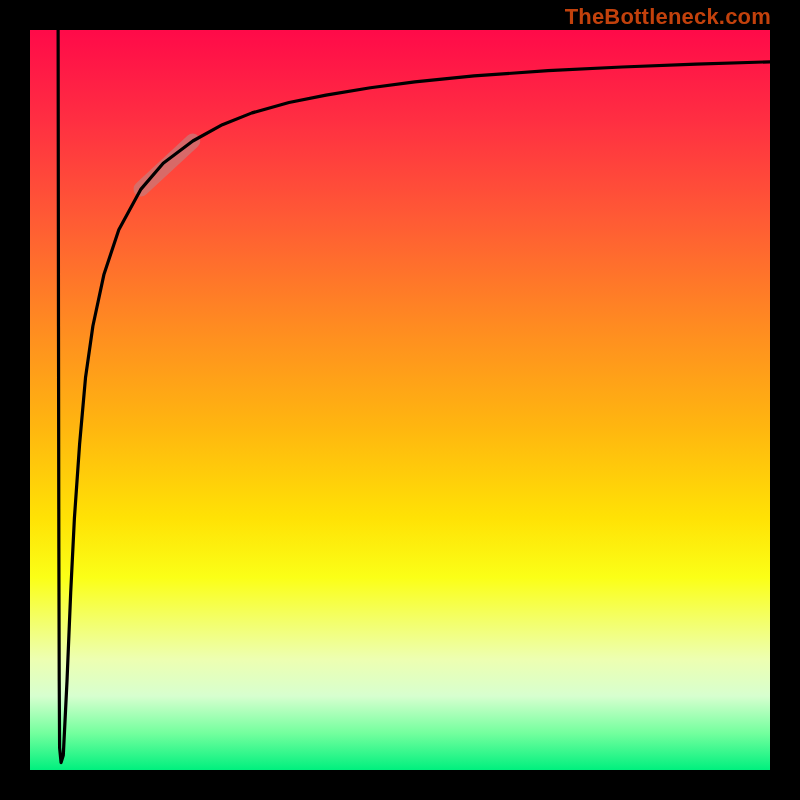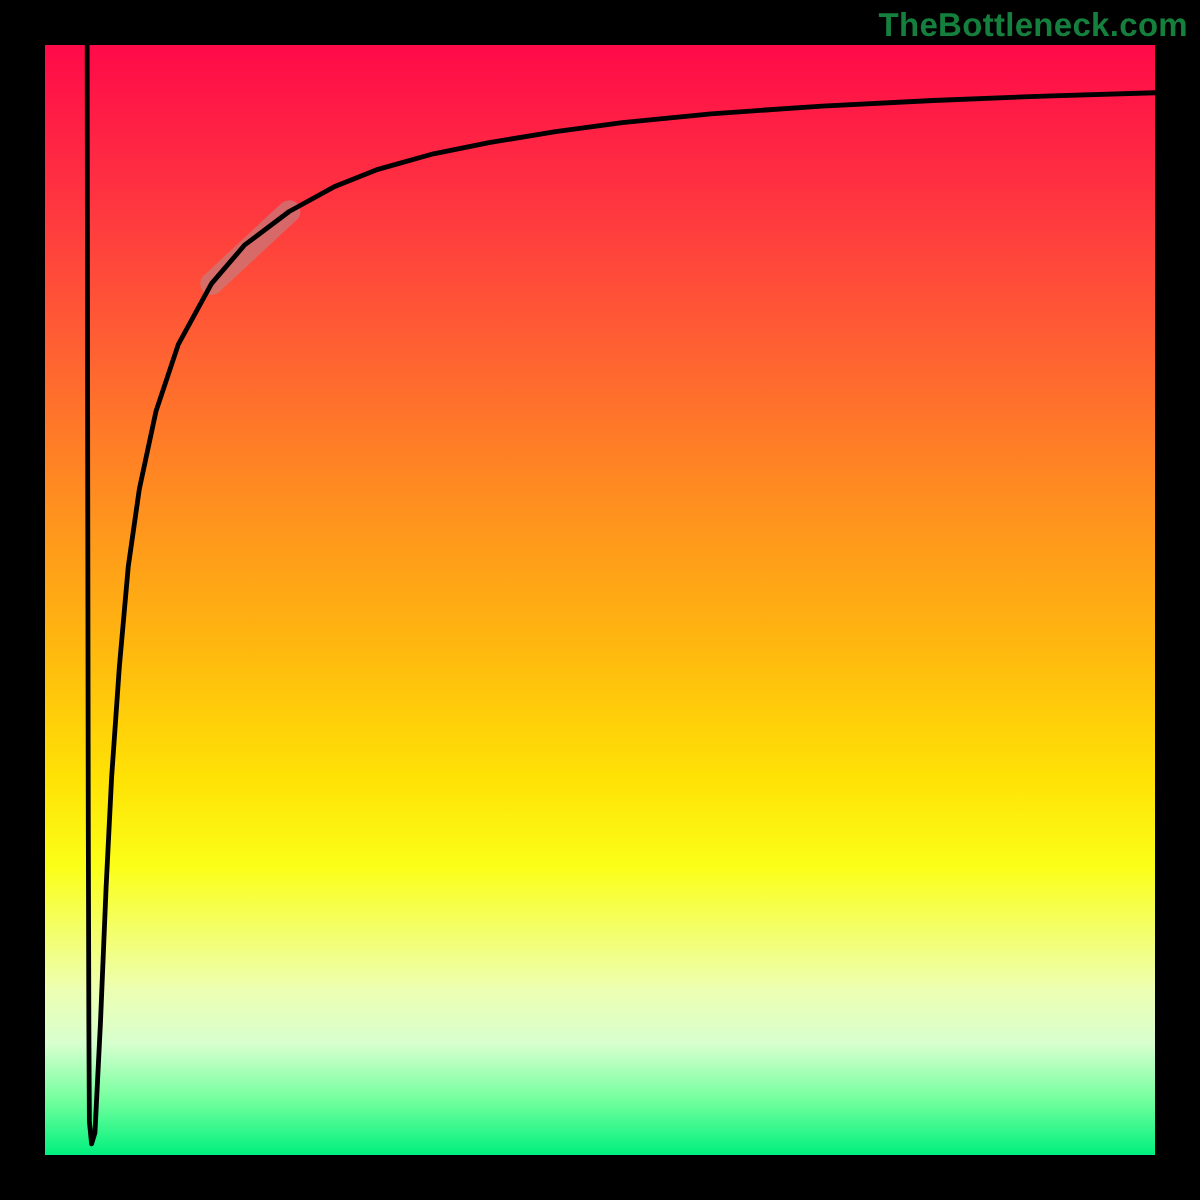--- a/index.html
+++ b/index.html
@@ -13,22 +13,22 @@
   }
   .frame {
     position: relative;
     width: 800px;
     height: 800px;
     background: #000;
   }
   .watermark {
     position: absolute;
     top: 4px;
-    right: 8px;
-    color: #15803d;
+    right: 29px;
+    color: #c2410c;
     font-size: 22px;
     font-weight: 600;
     font-family: Arial, Helvetica, sans-serif;
     letter-spacing: 0.2px;
     user-select: none;
     text-align: right;
   }
   
   .plot-area {
     position: absolute;

